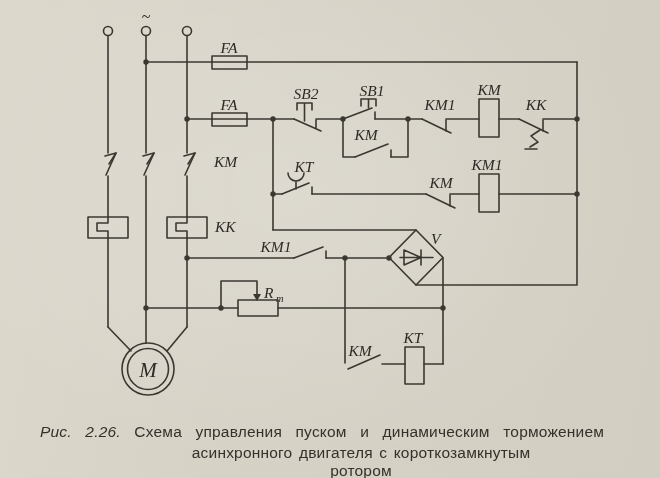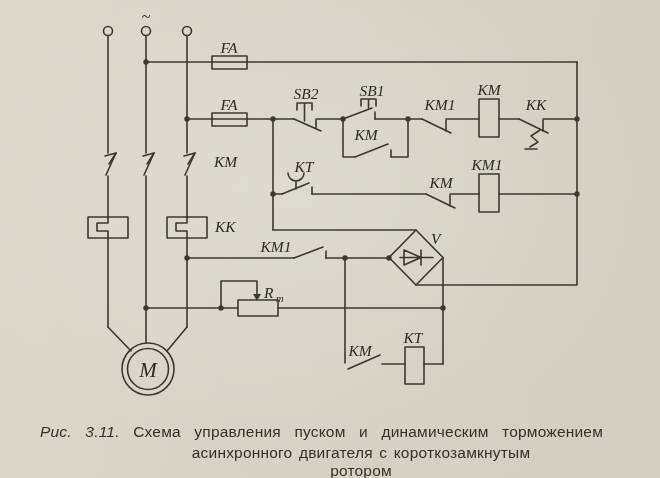--- a/index.html
+++ b/index.html
@@ -190,15 +190,15 @@
     <circle class="dot" cx="577" cy="194" r="2.7"></circle>
     <circle class="dot" cx="187" cy="258" r="2.7"></circle>
     <circle class="dot" cx="345" cy="258" r="2.7"></circle>
     <circle class="dot" cx="389" cy="258" r="2.7"></circle>
     <circle class="dot" cx="146" cy="308" r="2.7"></circle>
     <circle class="dot" cx="221" cy="308" r="2.7"></circle>
     <circle class="dot" cx="443" cy="308" r="2.7"></circle>
   </g>
 </svg>
 
-<div class="caption cap1"><span class="pre">Рис. 3.11.</span> <span>Схема управления пуском и динамическим торможением</span></div>
+<div class="caption cap1"><span class="pre">Рис. 2.26.</span> <span>Схема управления пуском и динамическим торможением</span></div>
 <div class="caption cap2">асинхронного двигателя с короткозамкнутым ротором</div>
 </div>
 
 </body></html>

